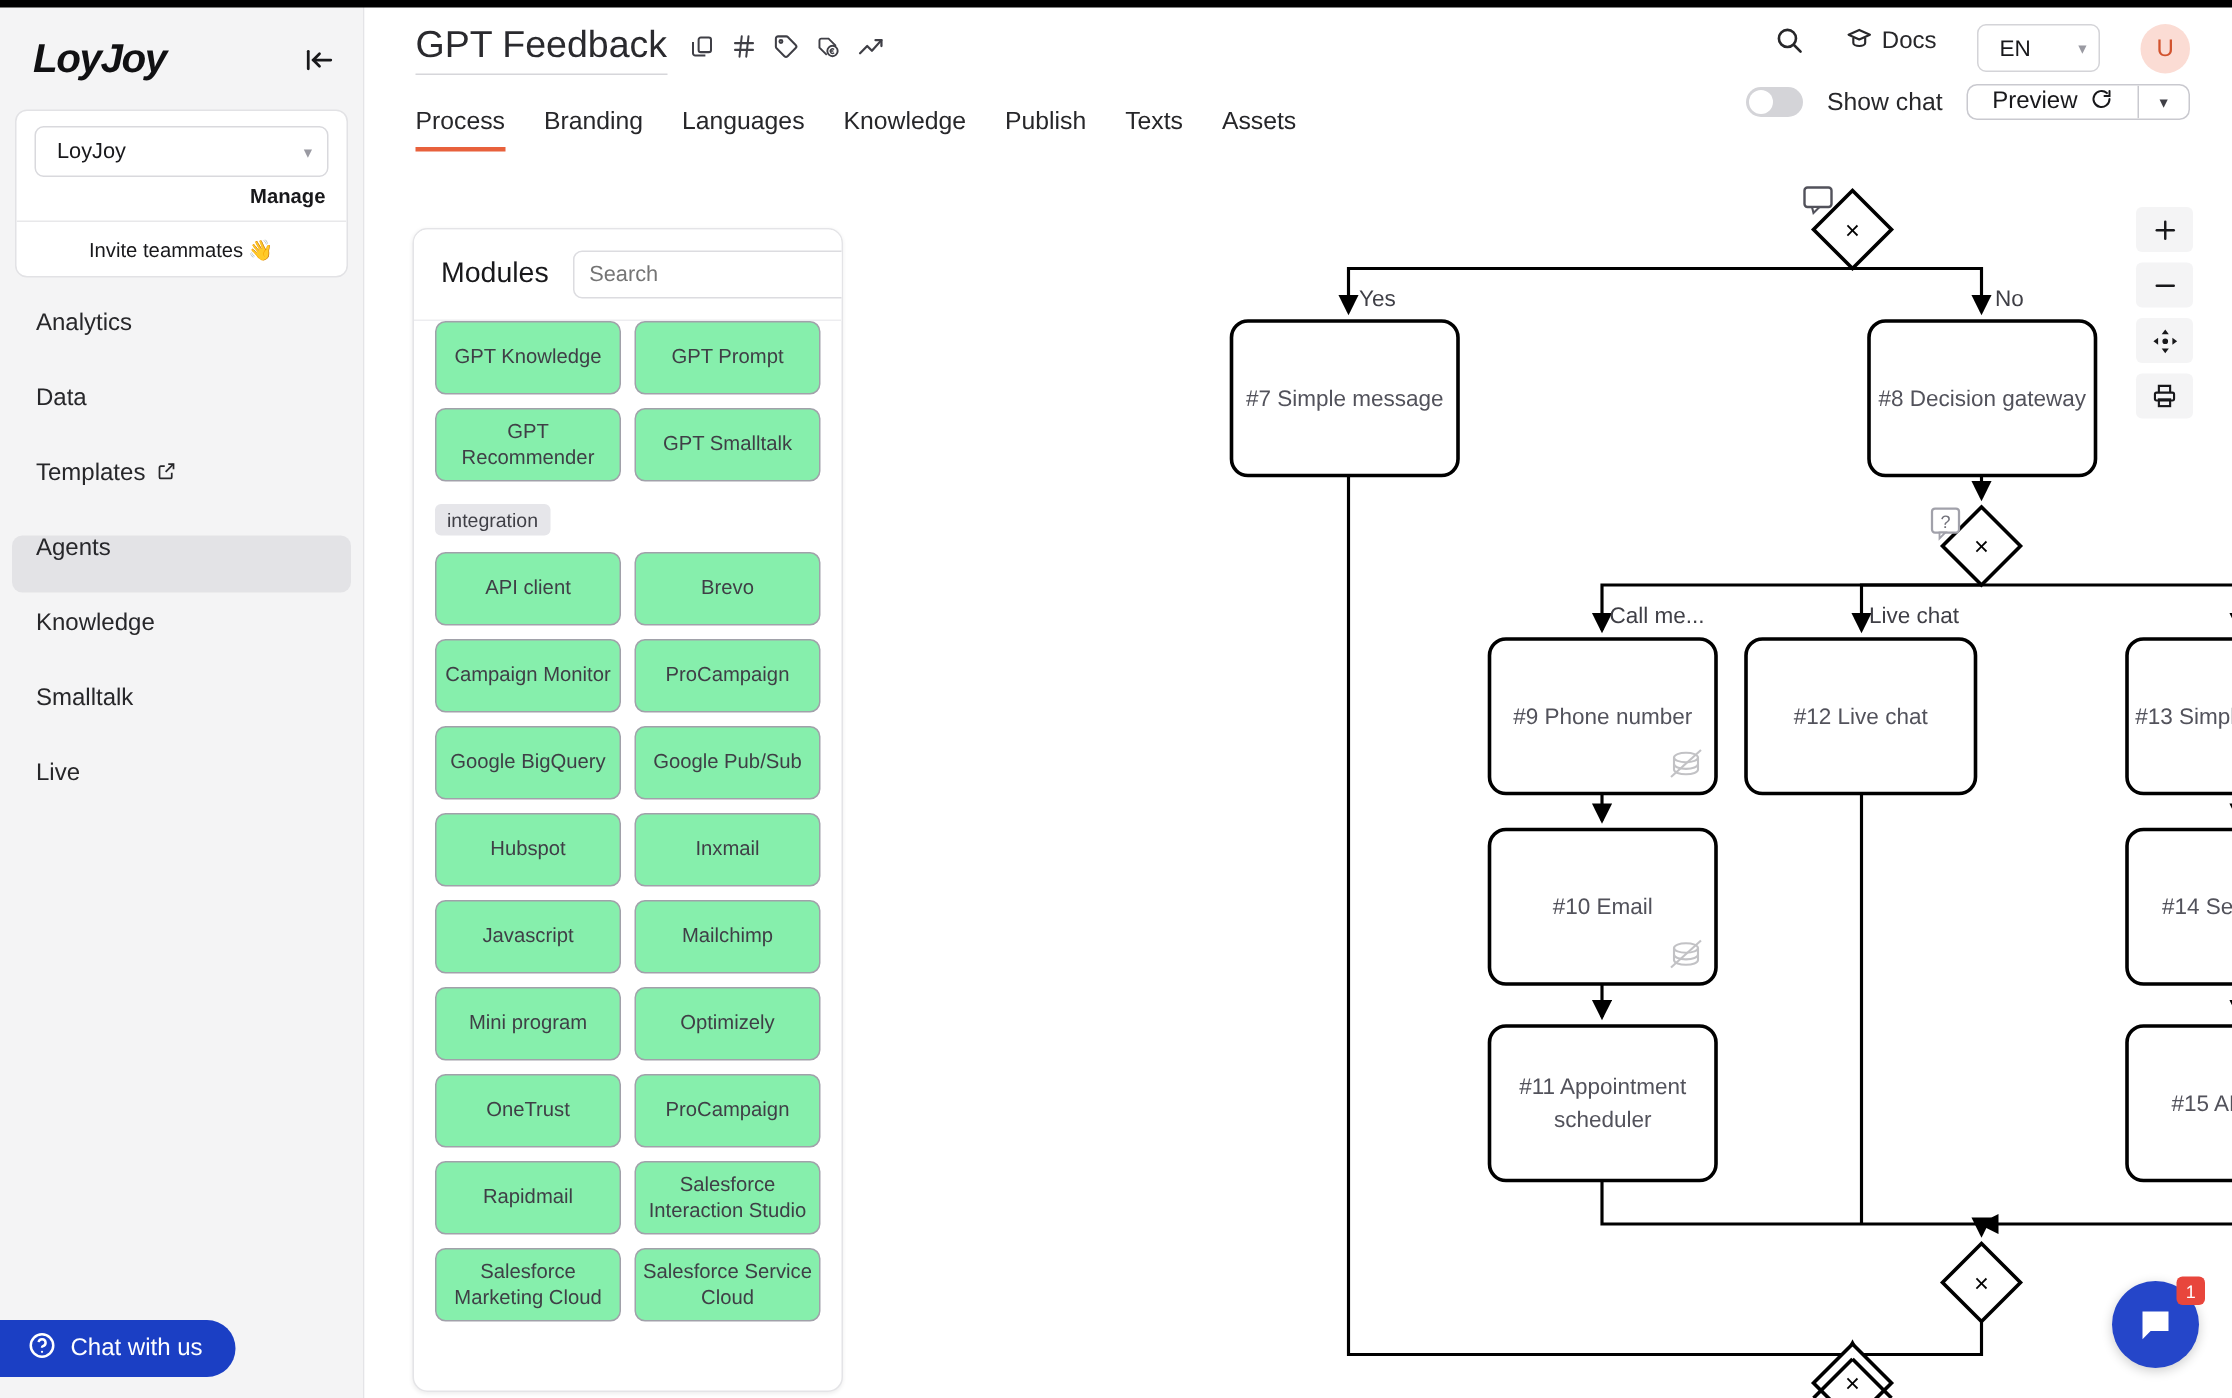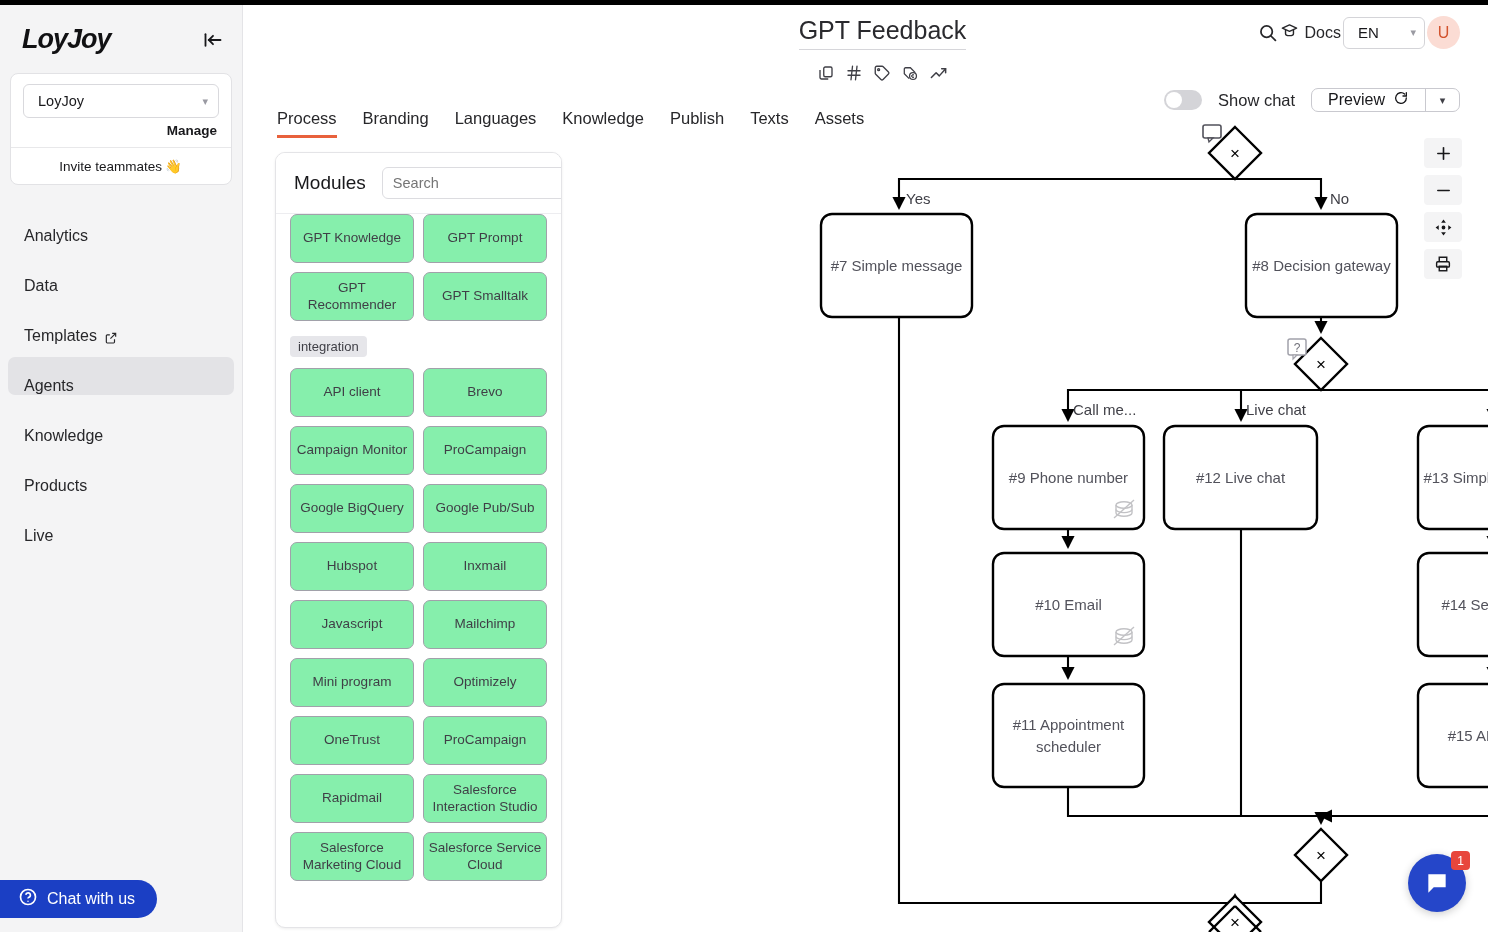--- a/index.html
+++ b/index.html
@@ -50,21 +50,21 @@
     text-align: right; padding: 5px 14px 9px 0;
     font-size: 13.5px; font-weight: bold; color: #18181b; cursor: pointer;
   }
   .invite {
     border-top: 1px solid #e8e8ea;
     text-align: center; padding: 10px 0;
     font-size: 13.5px; color: #18181b; cursor: pointer;
   }
   .nav { margin-top: 22px; padding: 0 8px; }
   .nav-item {
-    height: 38px; display: flex; align-items: flex-end;
+    height: 38px; display: flex; align-items: flex-start;
     padding: 0 16px; margin-bottom: 12px;
     font-size: 16px; color: #27272a;
     border-radius: 7px; cursor: pointer;
   }
   .nav-item.active { background: #e3e3e6; }
   .ext-icon { margin-left: 7px; display: inline-flex; }
 
   .chat-with-us {
     position: absolute; left: -18px; bottom: 14px;
     background: #1b3fc4; color: #fff;
@@ -74,32 +74,31 @@
     font-size: 16px; cursor: pointer;
   }
 
   
   .main { flex: 1; position: relative; height: 932px; background: #fff; }
 
   .header { padding: 16px 0 0 0; }
   .title-row {
     display: flex; align-items: center; gap: 14px;
     padding-left: 34px;
-    flex-direction: column;
   }
   .page-title {
     font-size: 25px; color: #2a2a2e; font-weight: normal;
     border-bottom: 1px solid #d6d6da; padding-bottom: 4px;
   }
   .title-icons { display: flex; align-items: center; gap: 9px; padding-bottom:4px; }
   .t-ico { width: 19px; height: 19px; cursor: pointer; color:#3f3f46; display:flex; }
 
   .head-right {
     position: absolute; top: 16px; right: 28px;
-    display: flex; align-items: center; gap: 2px;
+    display: flex; align-items: flex-start; gap: 27px;
   }
   .ic-btn { cursor: pointer; display: flex; align-items: center; color:#27272a; }
   .docs { display: flex; align-items: center; gap: 6px; font-size: 16px; color:#27272a; cursor:pointer;}
   .lang-sel {
     width: 82px; height: 32px; border: 1px solid #d4d4d8; border-radius: 6px;
     display: flex; align-items: center; justify-content: space-between;
     padding: 0 8px 0 14px; font-size: 15px; color:#18181b; cursor: pointer;
   }
   .avatar {
     width: 33px; height: 33px; border-radius: 50%;
@@ -109,21 +108,21 @@
   }
 
   .tabs { display: flex; gap: 26px; padding: 22px 10px 0 34px; }
   .tab {
     font-size: 16.5px; color: #27272a; cursor: pointer;
     padding-bottom: 7px; border-bottom: 3px solid transparent;
   }
   .tab.active { border-bottom-color: #e8613c; }
 
   .tabs-right {
-    position: absolute; top: 88px; right: 28px;
+    position: absolute; top: 56px; right: 28px;
     display: flex; align-items: center; gap: 16px;
   }
   .toggle {
     width: 38px; height: 20px; border-radius: 12px; background: #d4d4d8;
     position: relative; cursor: pointer;
   }
   .toggle .knob {
     position: absolute; left: 2px; top: 2px;
     width: 16px; height: 16px; border-radius: 50%; background: #fff;
   }
@@ -256,21 +255,21 @@
           </svg>
         </span>
       </div>
       <div class="nav-item active">
         <span>Agents</span>
       </div>
       <div class="nav-item">
         <span>Knowledge</span>
       </div>
       <div class="nav-item">
-        <span>Products</span>
+        <span>Smalltalk</span>
       </div>
       <div class="nav-item">
         <span>Live</span>
       </div>
     </nav>
 
   <div class="chat-with-us">
     <span>
       <svg width="20" height="20" viewBox="0 0 24 24" fill="none" stroke="#fff" stroke-width="2">
         <circle cx="12" cy="12" r="9"></circle>

